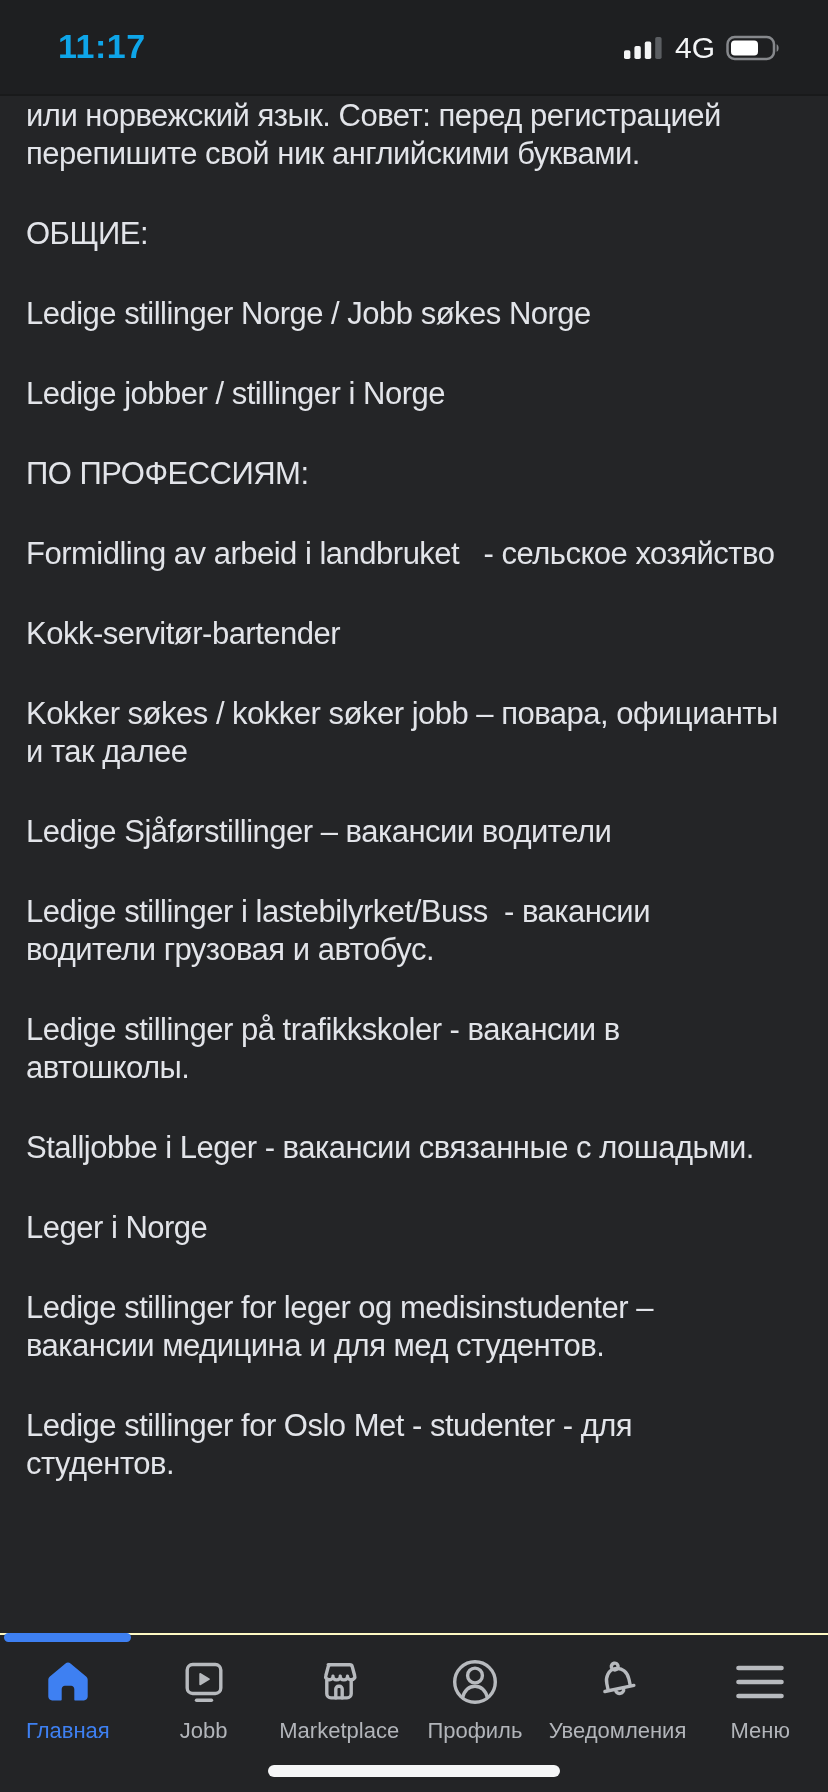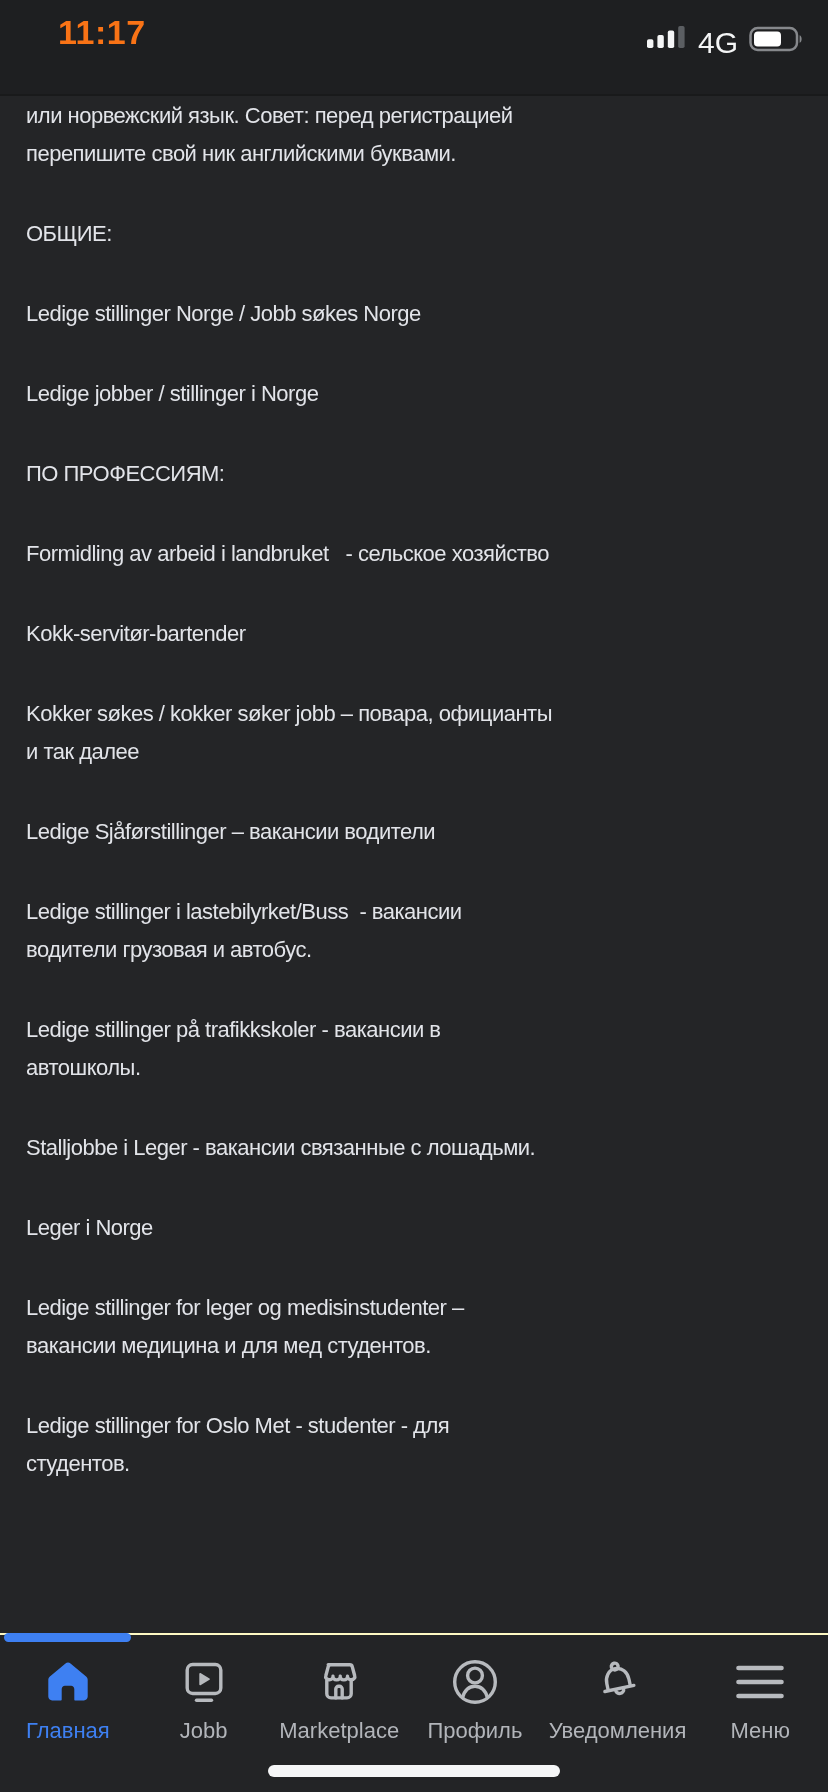--- a/index.html
+++ b/index.html
@@ -7,33 +7,33 @@
     position:relative;width:828px;height:1792px;overflow:hidden;
     background:#242527;font-family:"Liberation Sans",sans-serif;
     -webkit-font-smoothing:antialiased;
   }
   
   .status-bar{
     position:absolute;top:0;left:0;width:100%;height:94px;
     background:#1e1f21;border-bottom:2px solid #191a1b;box-sizing:content-box;
   }
   .time{
-    position:absolute;left:58px;top:13px;color:#f97316;
+    position:absolute;left:58px;top:27px;color:#0ea5e9;
     font-size:34px;font-weight:700;letter-spacing:.5px;
   }
   .status-right{
-    position:absolute;right:23px;top:26px;height:44px;
-    display:flex;align-items:flex-start;gap:11px;
+    position:absolute;right:46px;top:26px;height:44px;
+    display:flex;align-items:center;gap:11px;
   }
   .net-label{color:#f4f5f6;font-size:30px;}
   
   .content{
     position:absolute;top:96px;left:0;right:0;
     padding:1px 18px 0 26px;
-    color:#e2e4e9;font-size:22px;line-height:38px;letter-spacing:-0.5px;
+    color:#e2e4e9;font-size:31px;line-height:38px;letter-spacing:-0.5px;
   }
   .content p{margin:0 0 42px 0;white-space:pre-wrap;}
   
   .tab-bar{
     position:absolute;left:0;right:0;top:1633px;bottom:0;
     background:#232426;border-top:2px solid #fef9c3;box-sizing:border-box;
   }
   .active-indicator{
     position:absolute;left:4px;top:-2px;width:127px;height:9px;
     border-radius:4.5px;background:#3e80f2;

